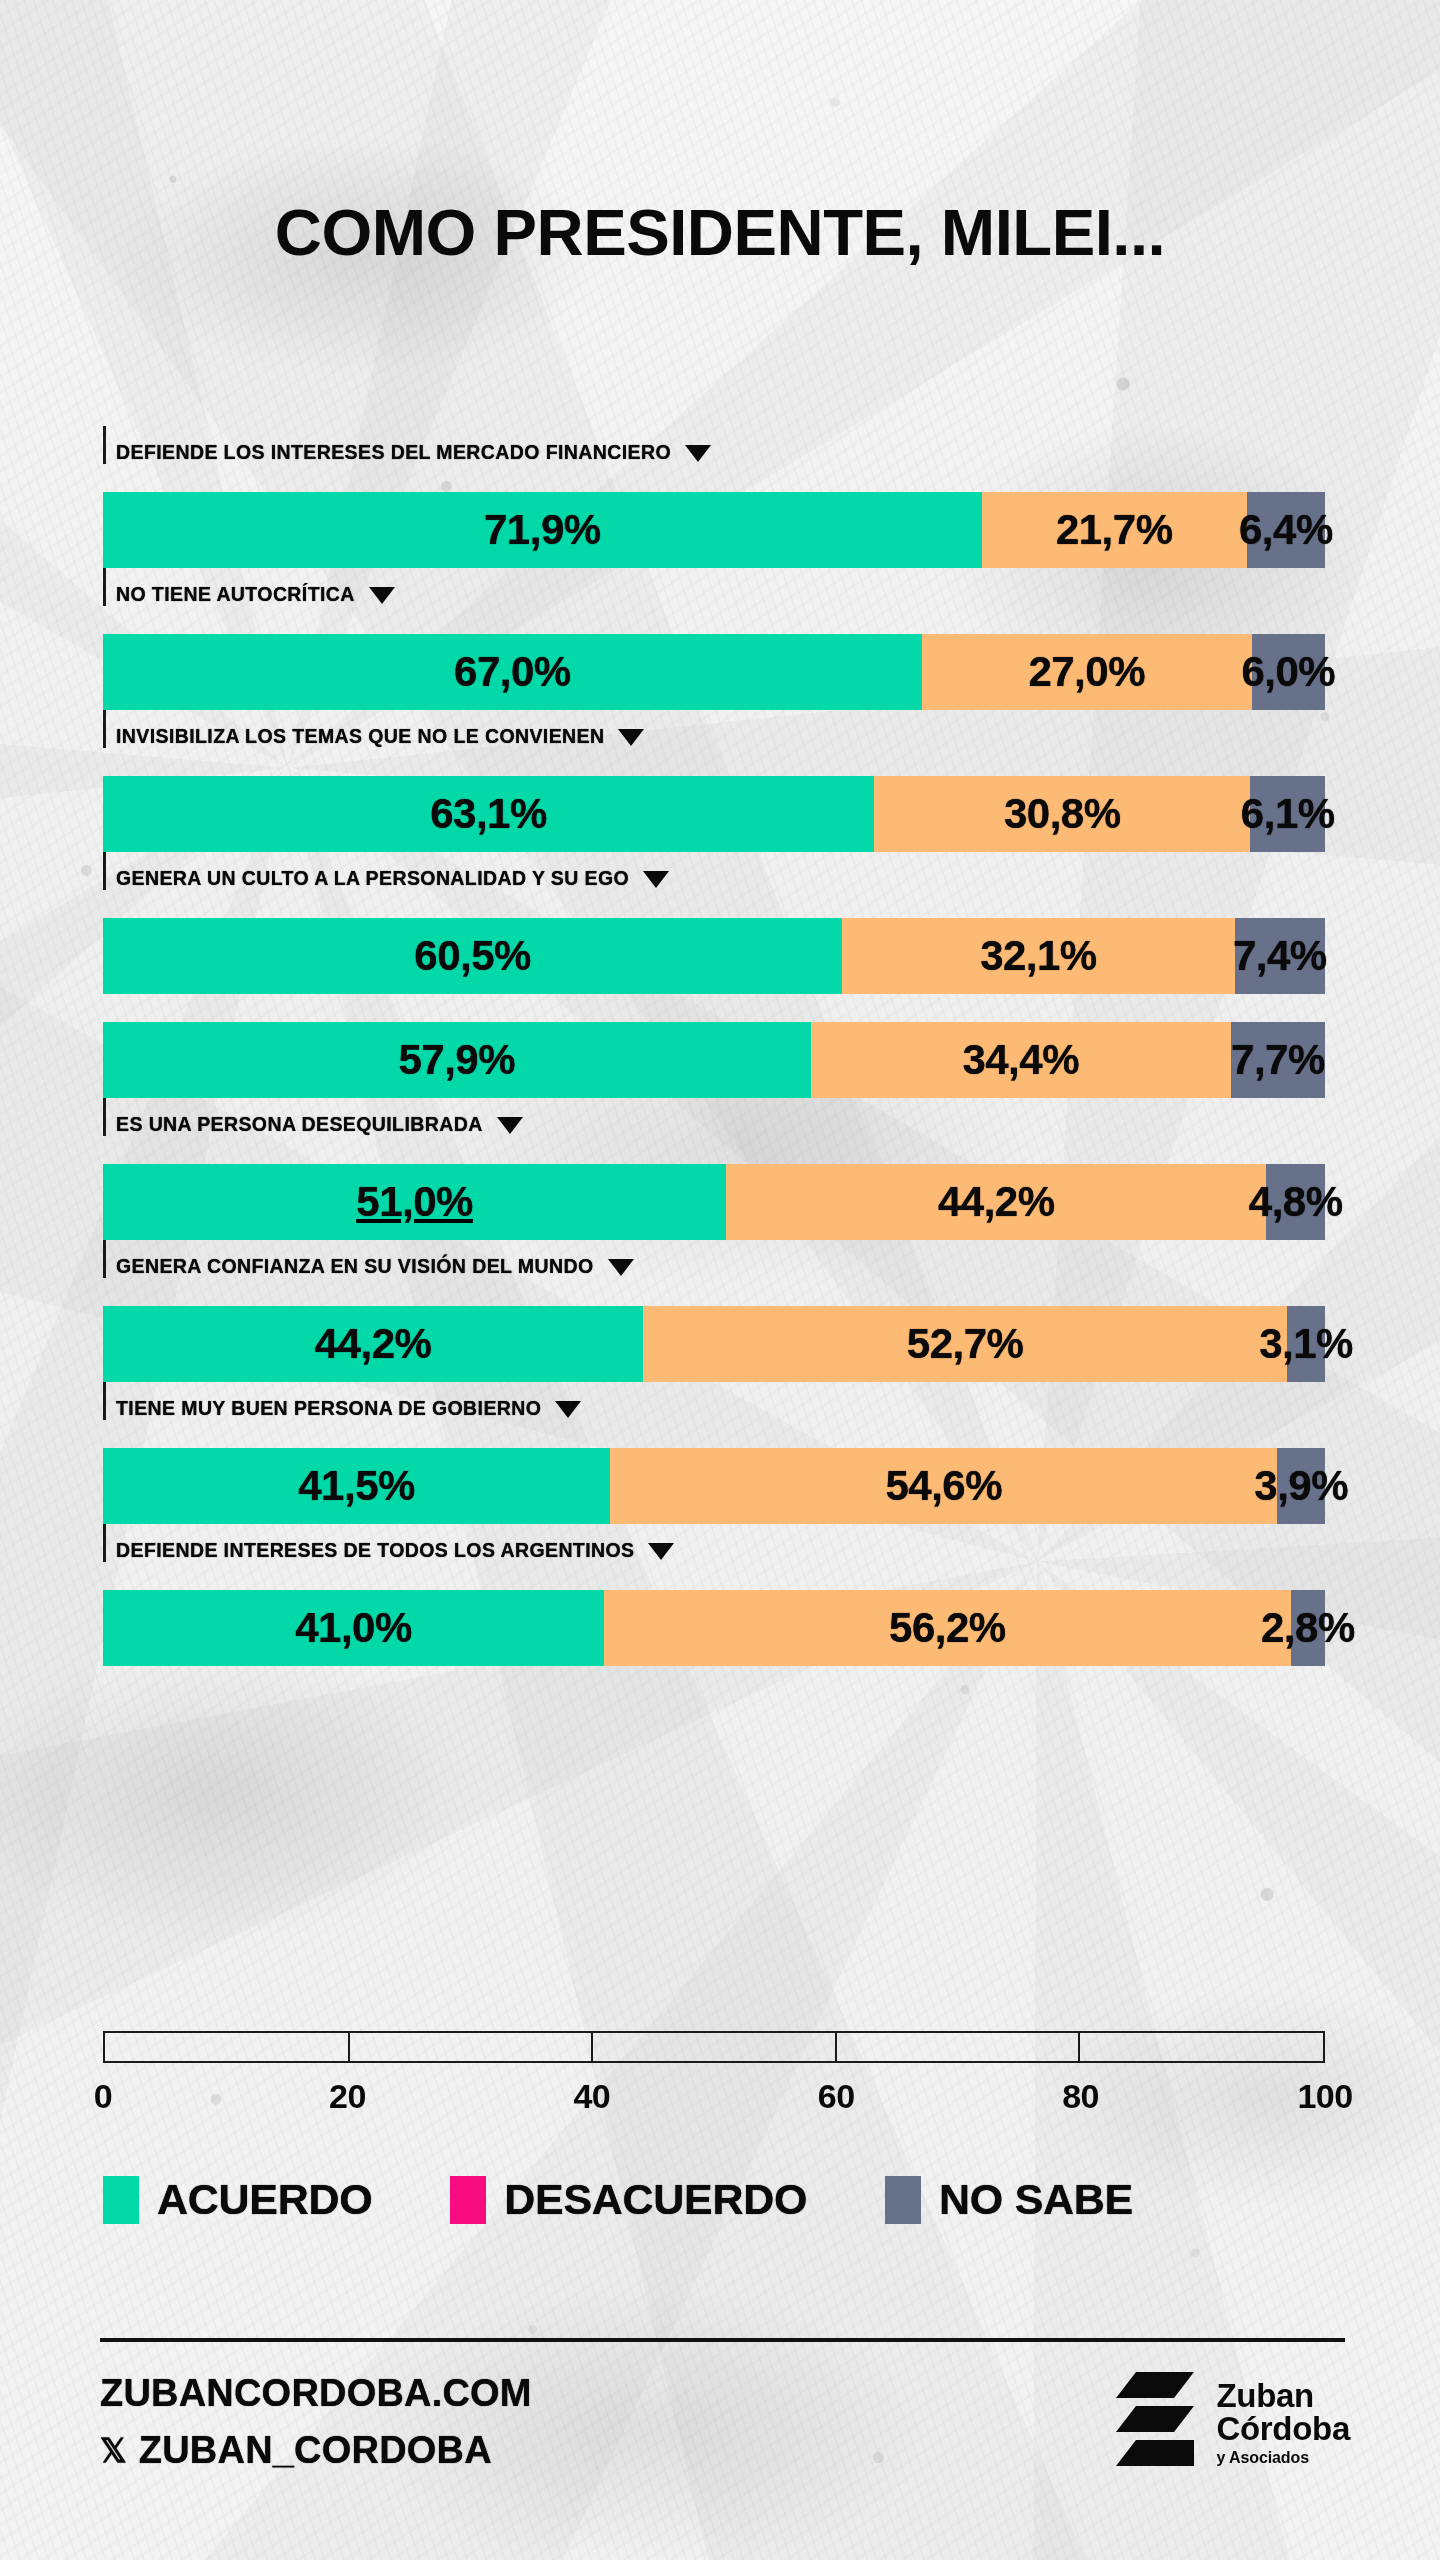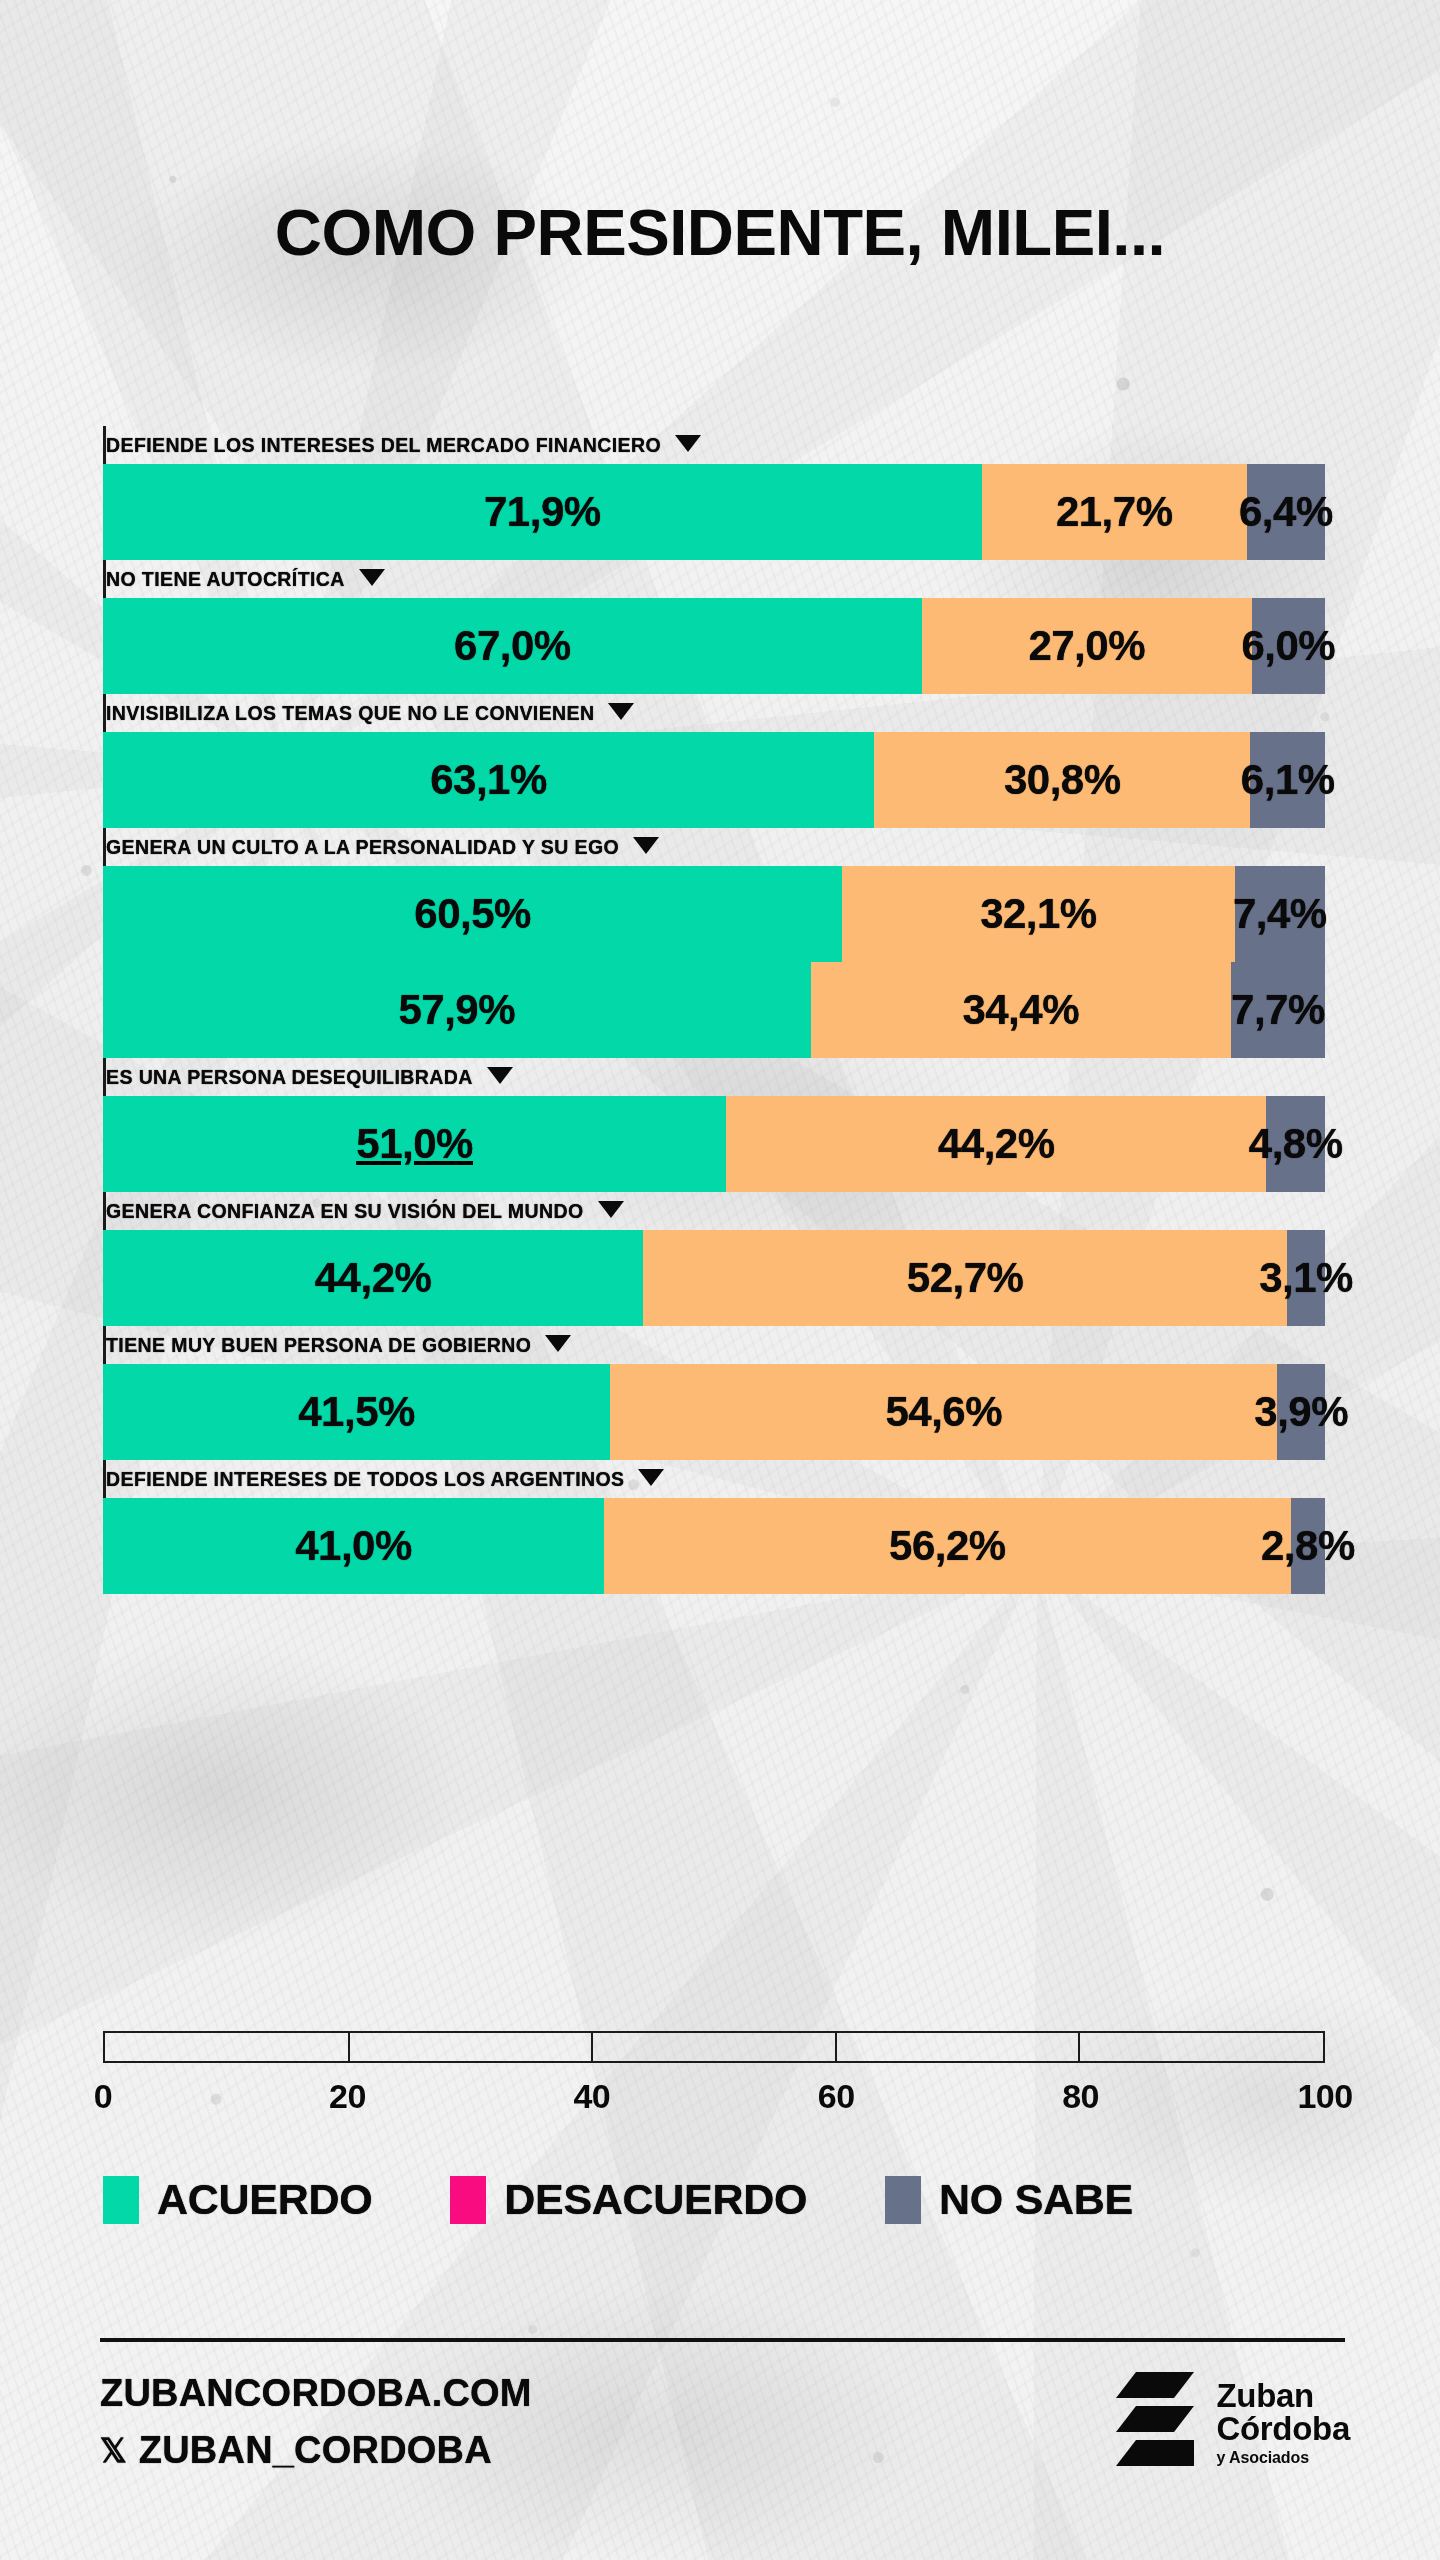--- a/index.html
+++ b/index.html
@@ -89,21 +89,22 @@
     left: 103px;
     top: 426px;
     width: 1222px;
   }
 
   .bar-group { position: relative; }
 
   .bar-label-row {
     height: 38px;
     display: flex;
-    align-items: center;
+    align-items: flex-end;
+    padding-left: 10px;
     border-left: 3px solid #1a1a1a;
   }
   .bar-label {
     font-size: 19.5px;
     font-weight: 900;
     letter-spacing: 0.4px;
     color: #0a0a0a;
     white-space: nowrap;
     text-shadow: 0 0 1px #0a0a0a;
   }
@@ -114,23 +115,24 @@
     border-left: 13px solid transparent;
     border-right: 13px solid transparent;
     border-top: 17px solid #0a0a0a;
     vertical-align: middle;
     position: relative;
     top: -2px;
   }
 
   .bar-track {
     display: flex;
-    height: 96px;
+    height: 76px;
     width: 100%;
     overflow: visible;
+    margin-top: 28px;
   }
   .seg {
     display: flex;
     align-items: center;
     justify-content: center;
     position: relative;
     height: 100%;
   }
   .seg-value {
     font-size: 42px;

